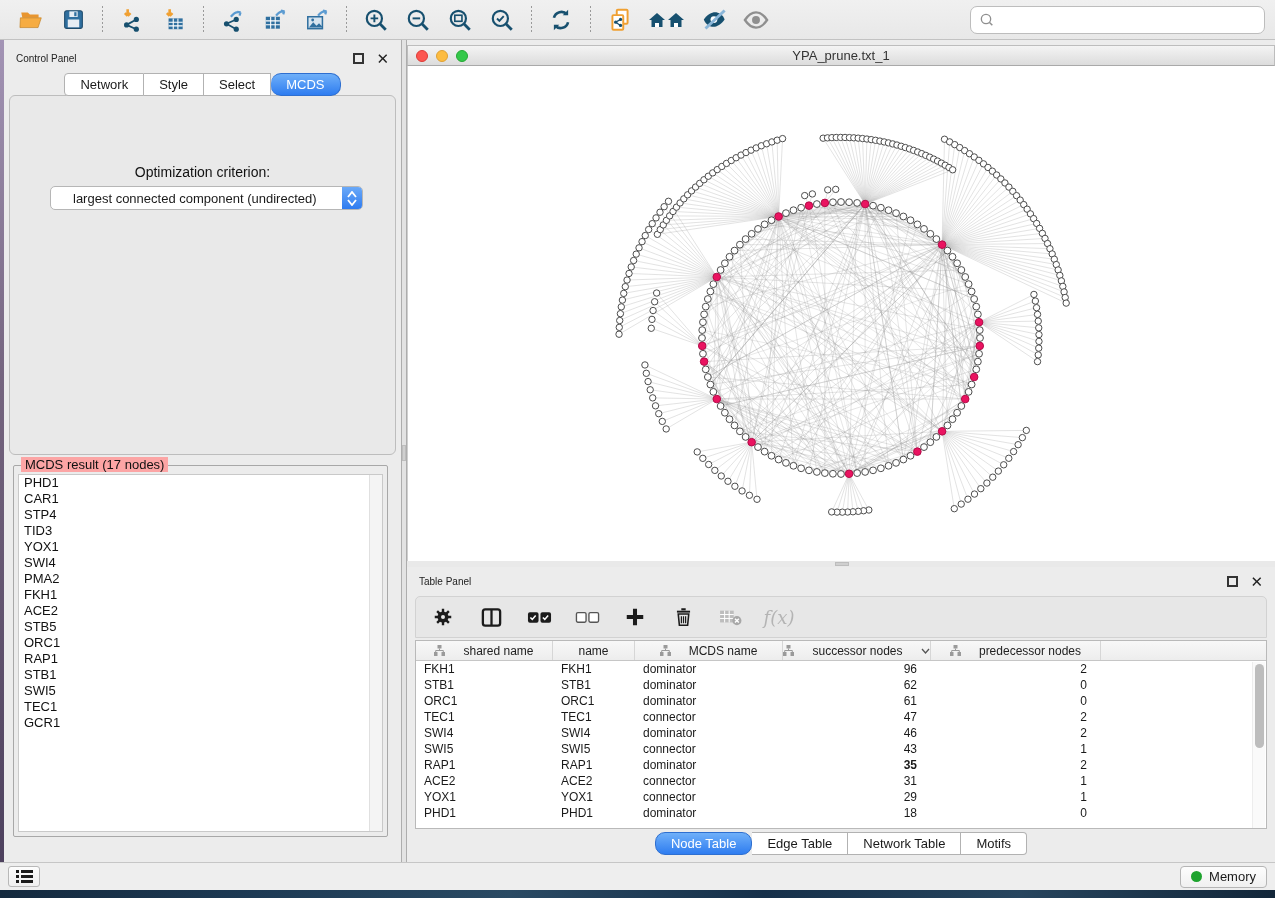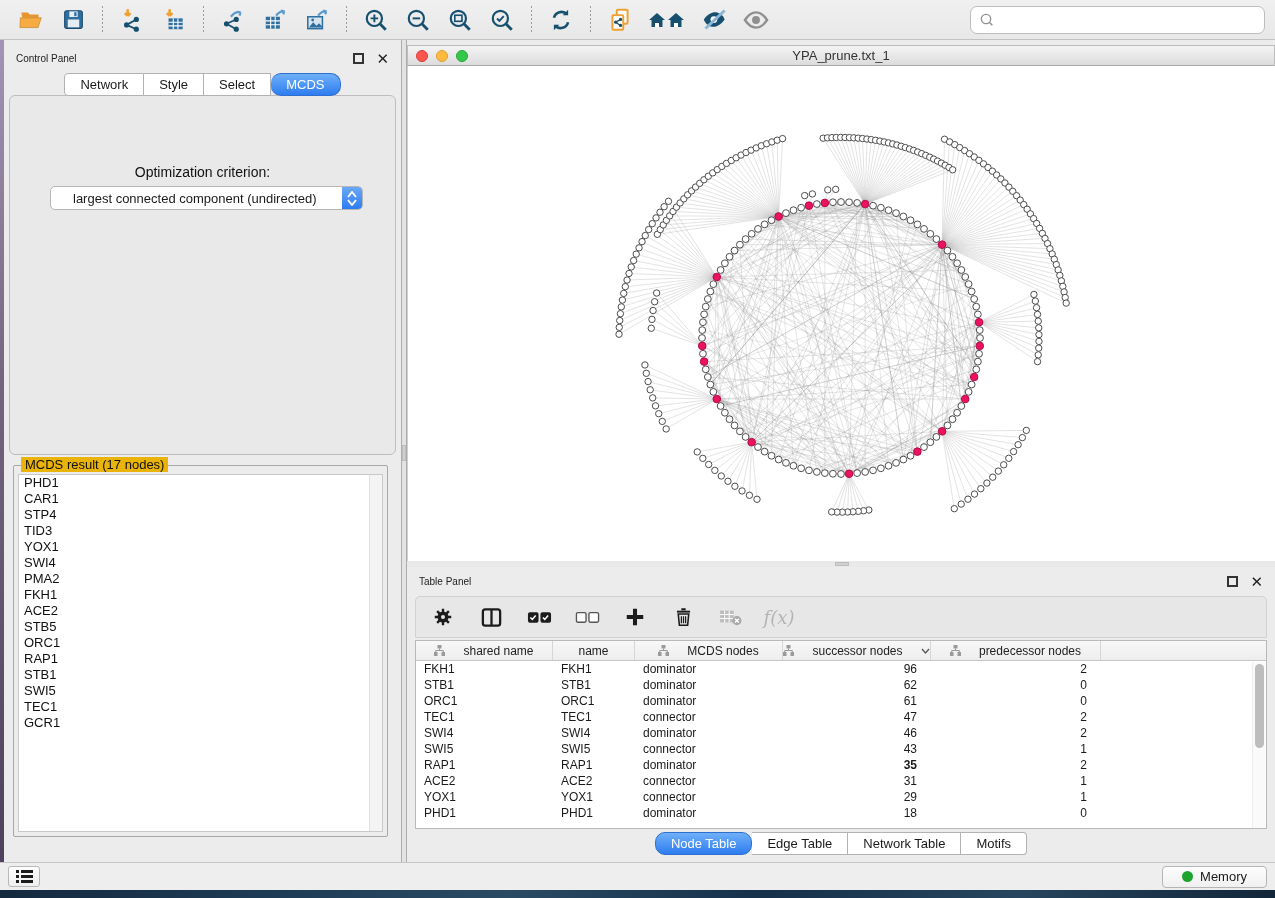--- a/index.html
+++ b/index.html
@@ -45,21 +45,21 @@
   .criterion-select .sel-text { padding-left:22px; flex:1; }
   .stepper { width:20px; height:22px; margin-right:0; background:linear-gradient(#6aa9f8,#2f7cf0); border-radius:0 4px 4px 0;
     display:flex; flex-direction:column; align-items:center; justify-content:center; gap:1px; }
   .stepper svg { display:block; }
   .cp-buttons { position:absolute; left:0; top:126px; width:100%; display:flex; justify-content:center; gap:14px; }
   .btn { height:23px; padding:0 14px; font-size:13px; background:linear-gradient(#ffffff,#f0f0f0);
     border:1px solid #b2b2b2; border-radius:5px; cursor:pointer; }
   .btn.focused { box-shadow:0 0 0 3px rgba(110,170,245,.85); border-color:#6b9fe0; }
 
   .result-group { position:absolute; left:9px; top:425px; width:375px; height:372px; }
-  .result-legend { position:absolute; left:8px; top:-8px; background:#eab308; padding:0 4px; font-size:13px; color:#111; z-index:1; }
+  .result-legend { position:absolute; left:8px; top:-8px; background:#fca5a5; padding:0 4px; font-size:13px; color:#111; z-index:1; }
   .result-frame { position:absolute; inset:0; border:1px solid #a8a8a8; border-radius:2px; }
   .result-list { position:absolute; left:5px; top:9px; right:5px; bottom:5px; background:#fff; border:1px solid #c9c9c9; overflow:hidden; }
   .result-scroll { position:absolute; right:0; top:0; bottom:0; width:13px; background:#f4f4f4; border-left:1px solid #e0e0e0; }
   .list-item { font-size:13px; line-height:16px; padding-left:5px; color:#111; }
 
   
   .v-splitter { position:absolute; left:401px; top:40px; width:6px; height:822px; background:#e3e3e3;
     border-left:1px solid #adadad; border-right:1px solid #adadad; cursor:col-resize; }
   .v-grip { position:absolute; left:0px; top:405px; width:4px; height:16px; background:#cfcfcf; border:1px solid #bdbdbd; }
   .h-splitter { position:absolute; left:407px; top:561px; width:868px; height:6px; background:#e9e9e9; cursor:row-resize; }
@@ -98,21 +98,21 @@
   .nt-vscroll { position:absolute; right:1px; top:21px; width:13px; height:166px; background:#fafafa; border-left:1px solid #ededed; }
   .nt-thumb { position:absolute; left:2px; top:2px; width:9px; height:84px; background:#bdbdbd; border-radius:5px; }
 
   .tp-tabs { position:absolute; left:0; top:265px; width:100%; display:flex; justify-content:center; }
 
   
   .status-bar { position:absolute; left:0; top:862px; width:1275px; height:28px; background:#eeeeee; border-top:1px solid #c6c6c6;
     display:flex; align-items:center; padding:0 8px; }
   .sb-left-btn { width:32px; height:21px; background:linear-gradient(#fdfdfd,#efefef); border:1px solid #b8b8b8; border-radius:3px;
     display:flex; align-items:center; justify-content:center; cursor:pointer; }
-  .memory-btn { margin-left:auto; height:22px; padding:0 19px; background:linear-gradient(#fdfdfd,#f0f0f0);
+  .memory-btn { margin-left:auto; height:22px; padding:0 10px; background:linear-gradient(#fdfdfd,#f0f0f0);
     border:1px solid #b5b5b5; border-radius:4px; display:flex; align-items:center; gap:7px; font-size:13px; cursor:pointer; }
   .mem-dot { width:11px; height:11px; border-radius:50%; background:#1ea32e; }
 </style>
 </head>
 <body>
 
 <div class="toolbar">
   <div class="tb-btn">
     <svg width="26" height="26" viewBox="0 0 24 24">
       <path d="M3 5h6l2 2h8v3H4z" fill="#e8952f"></path>
@@ -1176,21 +1176,21 @@
         </div>
         <div class="nt-hcell" style="width: 148px;">
           <svg width="11" height="11" viewBox="0 0 11 11">
             <g fill="#9a9a9a">
               <rect x="3.5" y="0" width="4" height="3.5"></rect>
               <rect x="0" y="7" width="3.5" height="4"></rect>
               <rect x="7.5" y="7" width="3.5" height="4"></rect>
             </g>
             <path d="M5.5 3.5v2M1.7 7V5.5h7.6V7" stroke="#9a9a9a" fill="none"></path>
           </svg>
-          <span>MCDS nodes</span>
+          <span>MCDS name</span>
         </div>
         <div class="nt-hcell" style="width: 148px;">
           <svg width="11" height="11" viewBox="0 0 11 11">
             <g fill="#9a9a9a">
               <rect x="3.5" y="0" width="4" height="3.5"></rect>
               <rect x="0" y="7" width="3.5" height="4"></rect>
               <rect x="7.5" y="7" width="3.5" height="4"></rect>
             </g>
             <path d="M5.5 3.5v2M1.7 7V5.5h7.6V7" stroke="#9a9a9a" fill="none"></path>
           </svg>

